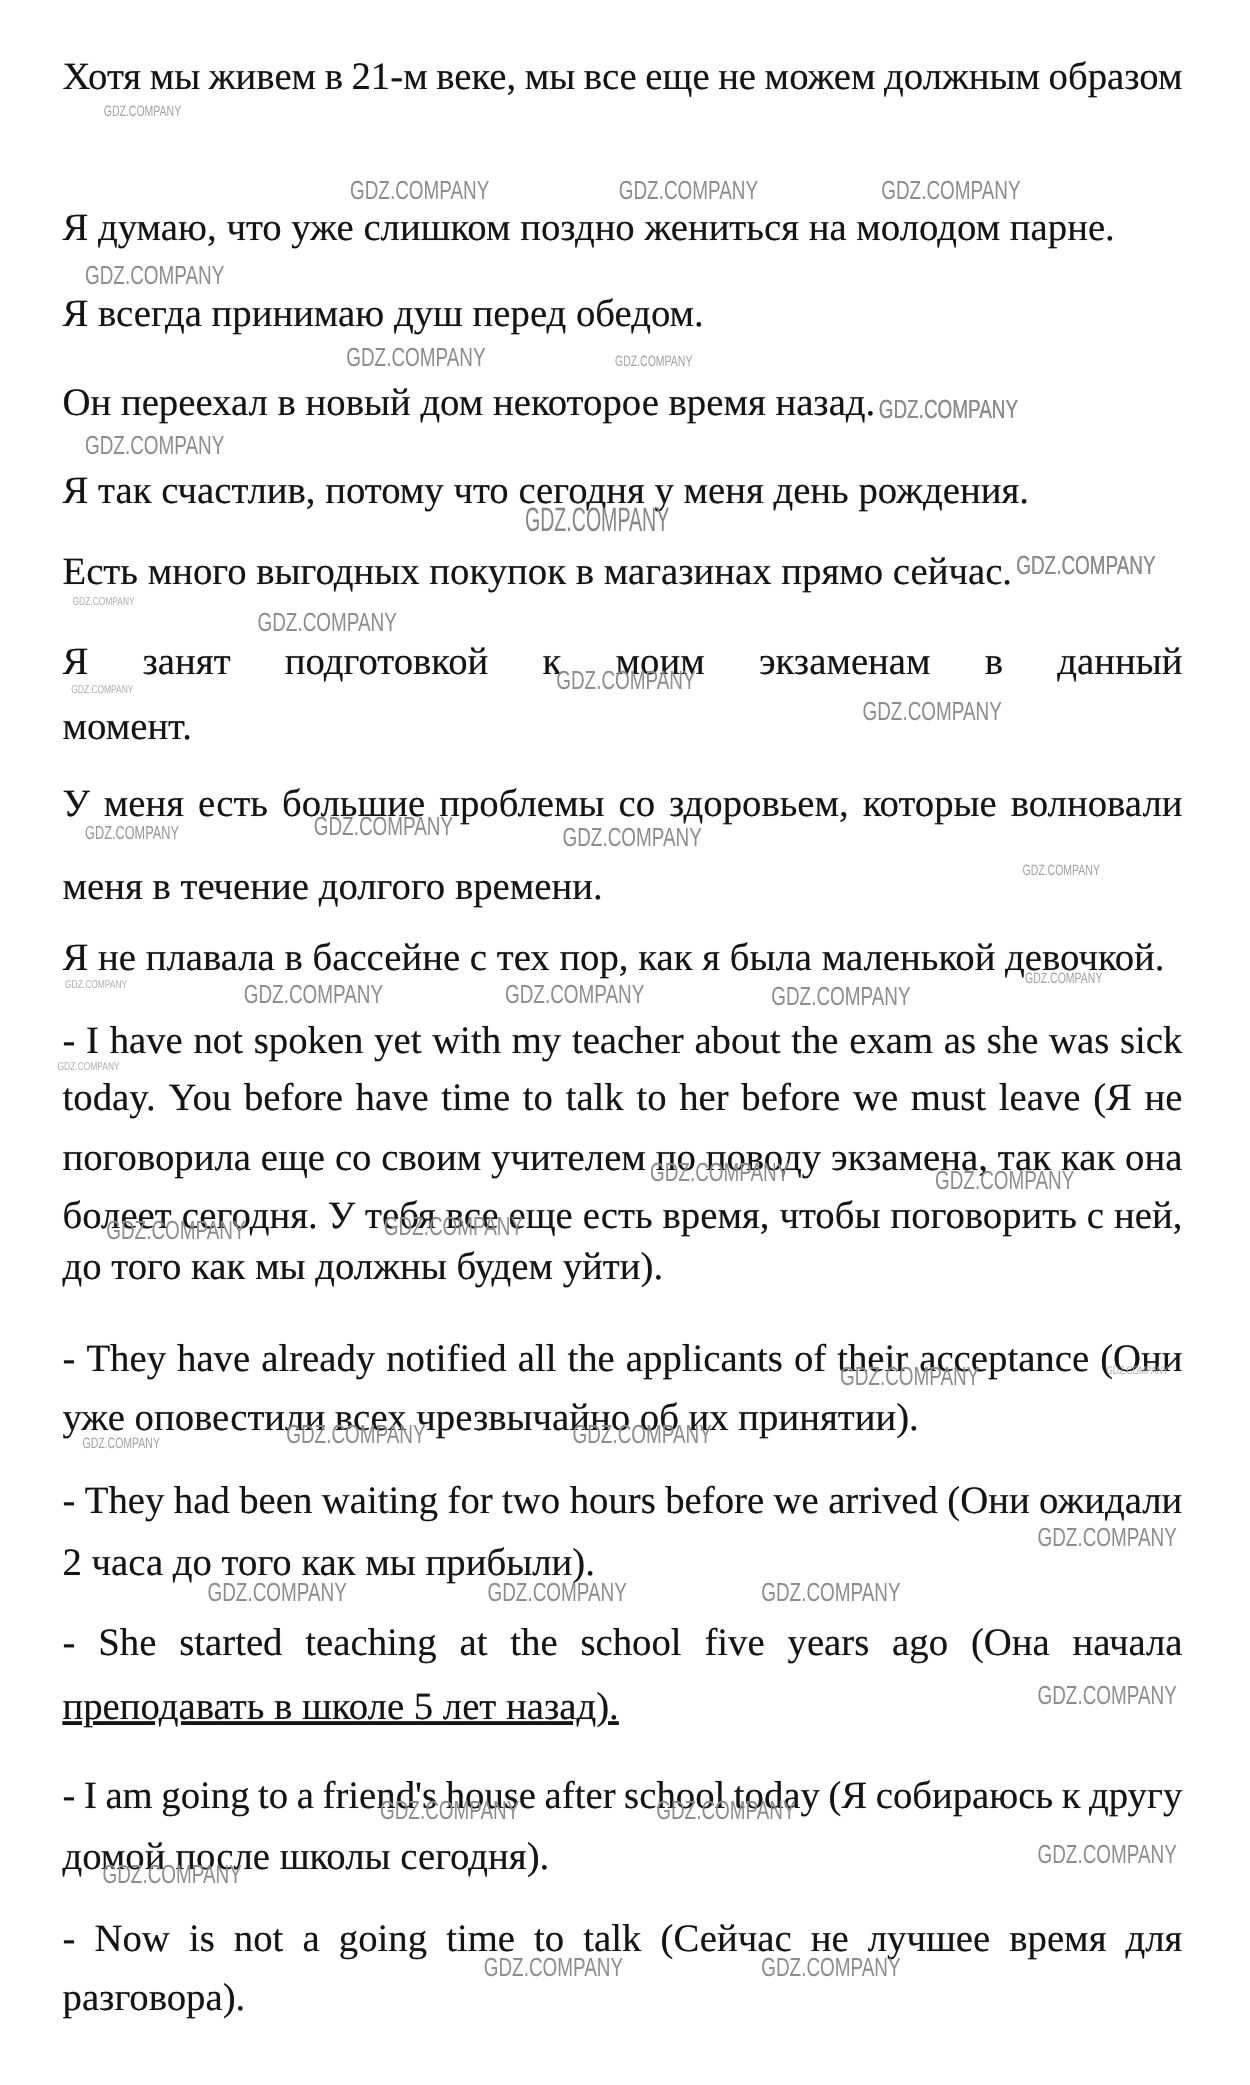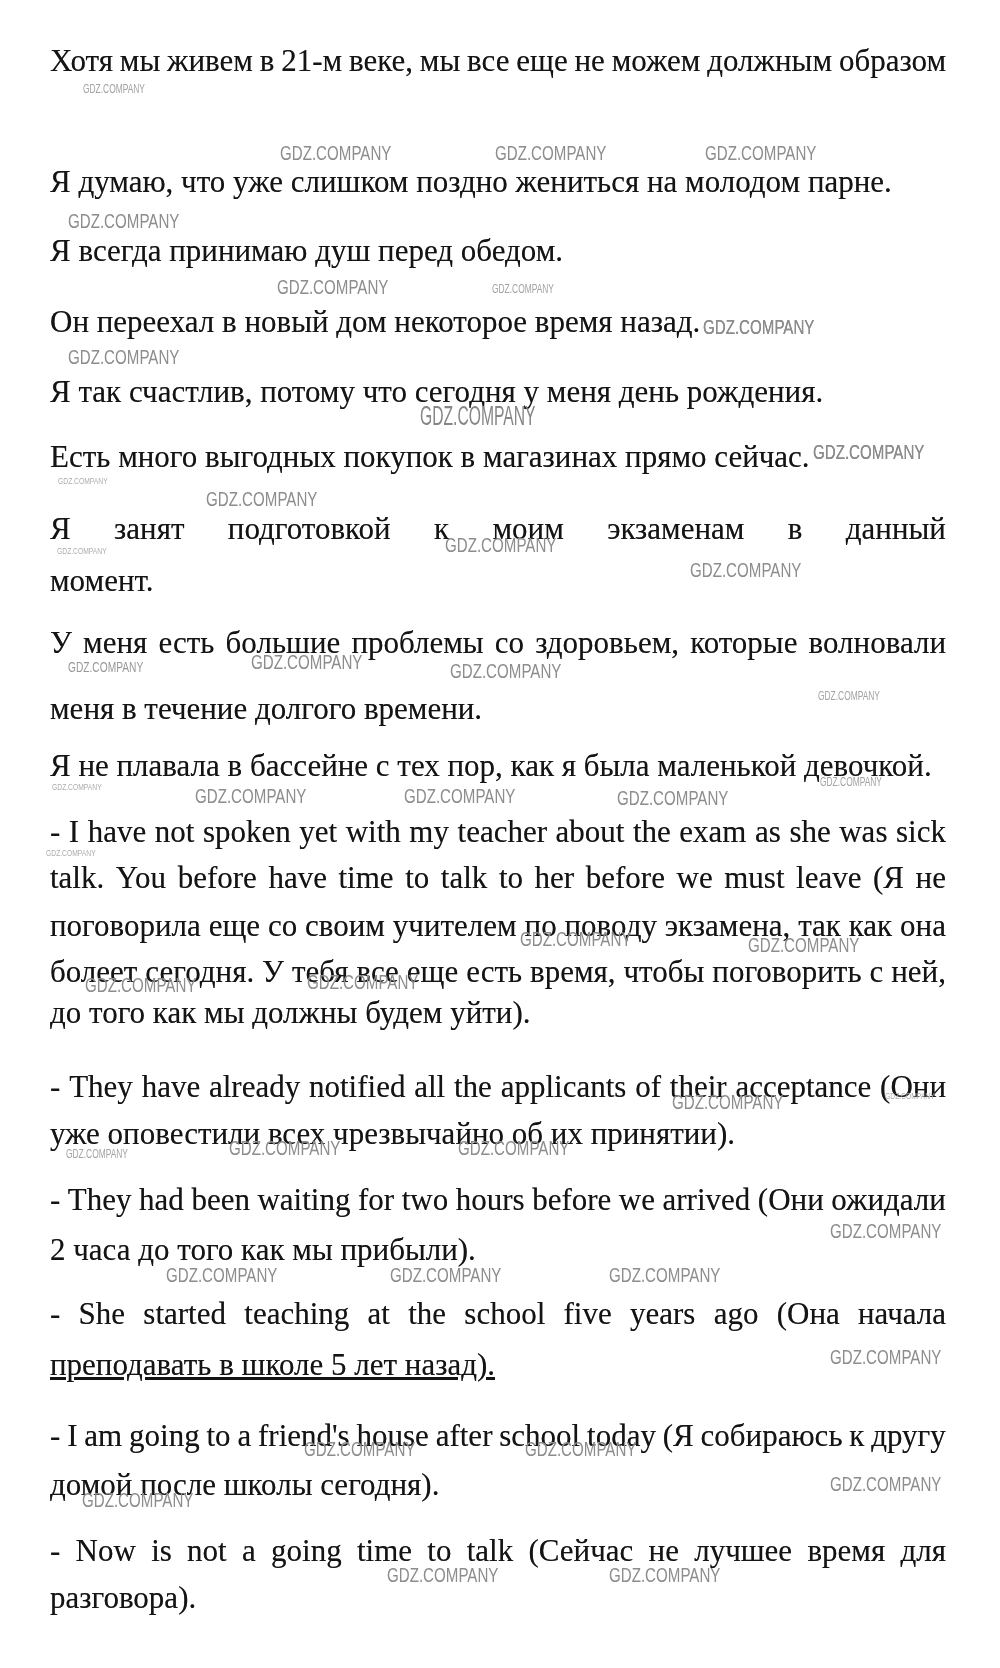--- a/index.html
+++ b/index.html
@@ -101,21 +101,21 @@
       <span>teacher</span>
       <span>about</span>
       <span>the</span>
       <span>exam</span>
       <span>as</span>
       <span>she</span>
       <span>was</span>
       <span>sick</span>
     </div>
     <div class="line just" style="top: 858px;">
-      <span>talk.</span>
+      <span>today.</span>
       <span>You</span>
       <span>before</span>
       <span>have</span>
       <span>time</span>
       <span>to</span>
       <span>talk</span>
       <span>to</span>
       <span>her</span>
       <span>before</span>
       <span>we</span>

